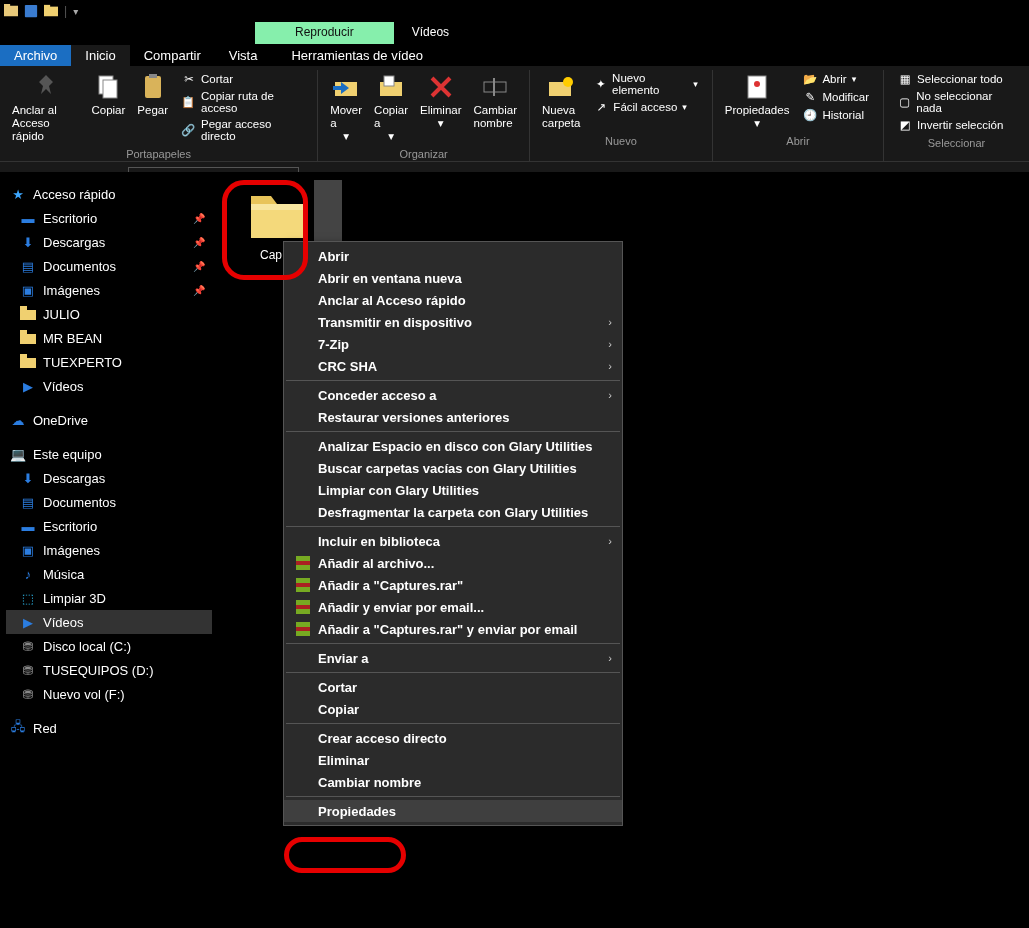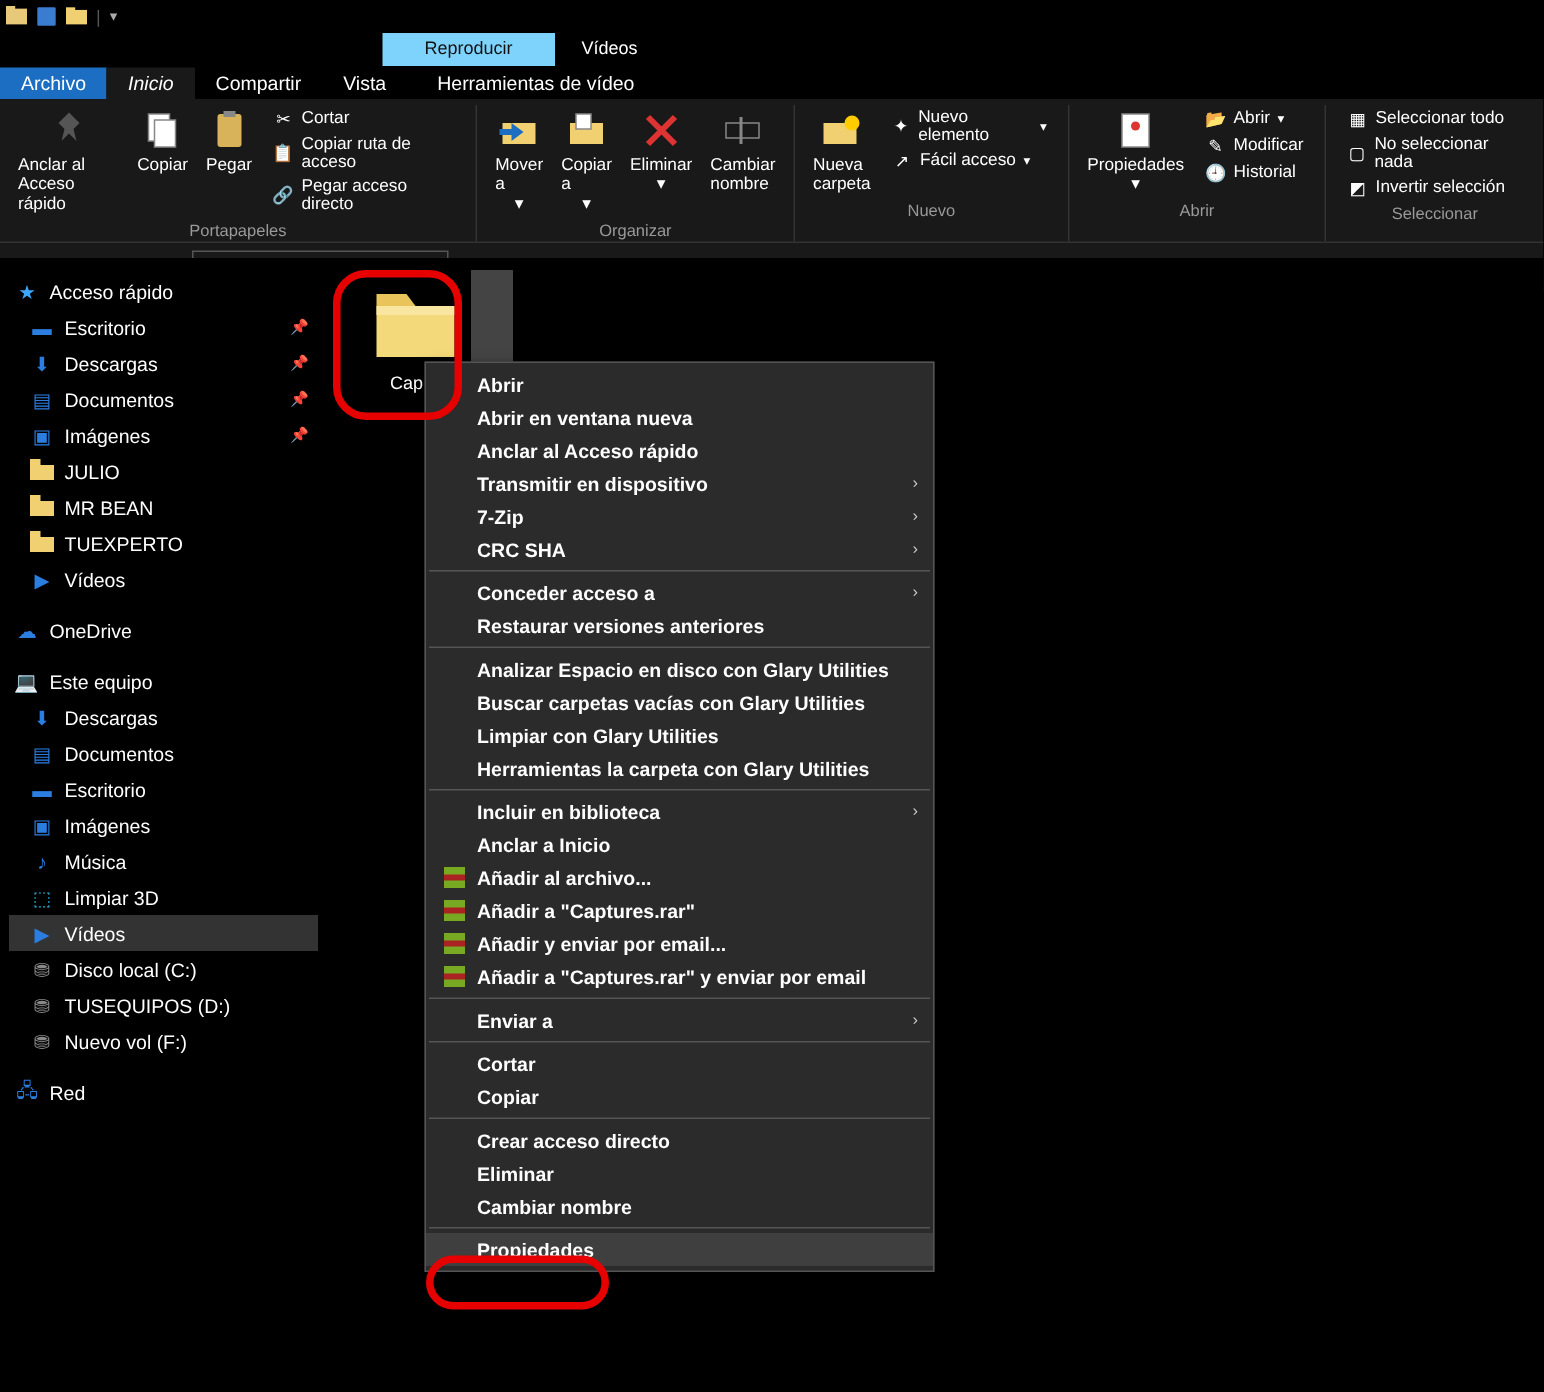--- a/index.html
+++ b/index.html
@@ -5,28 +5,28 @@
   * { box-sizing: border-box; margin: 0; padding: 0; font-family: "Segoe UI", Tahoma, sans-serif; }
   body { background: #000; color: #fff; width: 1029px; height: 928px; overflow: hidden; font-size: 12px; position: relative; }
   
   
   .titlebar { height: 22px; background: #000; display: flex; align-items: center; padding: 0 4px; gap: 6px; }
   .titlebar .tb-icon { width: 14px; height: 14px; }
   .titlebar .sep { color: #555; }
   
   
   .top-tabs { height: 22px; display: flex; align-items: stretch; background: #000; }
-  .reproduce-tab { background: #7dd3fc; color: #111; padding: 3px 28px; font-size: 12px; margin-left: 255px; }
+  .reproduce-tab { background: #86efac; color: #111; padding: 3px 40px; font-size: 12px; margin-left: 255px; }
   .videos-label { color: #fff; padding: 3px 18px; }
   
   
   .ribbon-tabs { height: 22px; display: flex; align-items: flex-end; background: #000; font-size: 13px; }
   .ribbon-tabs .r-tab { padding: 3px 14px; color: #fff; cursor: pointer; }
   .ribbon-tabs .r-tab.archivo { background: #1b6ec2; }
-  .ribbon-tabs .r-tab.inicio { background: #191919; font-style: italic; }
+  .ribbon-tabs .r-tab.inicio { background: #191919; }
   
   
   .ribbon { height: 96px; background: #191919; display: flex; padding-top: 4px; border-bottom: 1px solid #333; }
   .rgroup { display: flex; flex-direction: column; align-items: center; padding: 0 6px; border-right: 1px solid #333; }
   .rgroup .row { display: flex; align-items: flex-start; }
   .rgroup .glabel { font-size: 11px; color: #999; padding: 3px 0; }
   .rbtn-v { display: flex; flex-direction: column; align-items: center; padding: 2px 6px; text-align: left; cursor: pointer; }
   .rbtn-v .ico { width: 30px; height: 30px; margin-bottom: 2px; display:flex;align-items:center;justify-content:center; }
   .rbtn-v span { font-size: 11.5px; line-height: 13px; }
   .rcol { display: flex; flex-direction: column; padding: 0 4px; }
@@ -487,31 +487,27 @@
   <div class="mi">
       <span class="mico"></span>
       <span class="mtext">Buscar carpetas vacías con Glary Utilities</span>
     </div>
   <div class="mi">
       <span class="mico"></span>
       <span class="mtext">Limpiar con Glary Utilities</span>
     </div>
   <div class="mi">
       <span class="mico"></span>
-      <span class="mtext">Herramientas la carpeta con Glary Utilities</span>
+      <span class="mtext">Desfragmentar la carpeta con Glary Utilities</span>
     </div>
   <hr>
   <div class="mi">
       <span class="mico"></span>
       <span class="mtext">Incluir en biblioteca</span>
       <span class="marrow">›</span>
-    </div>
-  <div class="mi">
-      <span class="mico"></span>
-      <span class="mtext">Anclar a Inicio</span>
     </div>
   <div class="mi">
       <span class="mico">
         <svg width="14" height="14" viewBox="0 0 14 14">
           <rect width="14" height="14" fill="#7a2"></rect>
           <rect y="5" width="14" height="4" fill="#a22"></rect>
         </svg>
       </span>
       <span class="mtext">Añadir al archivo...</span>
     </div>

